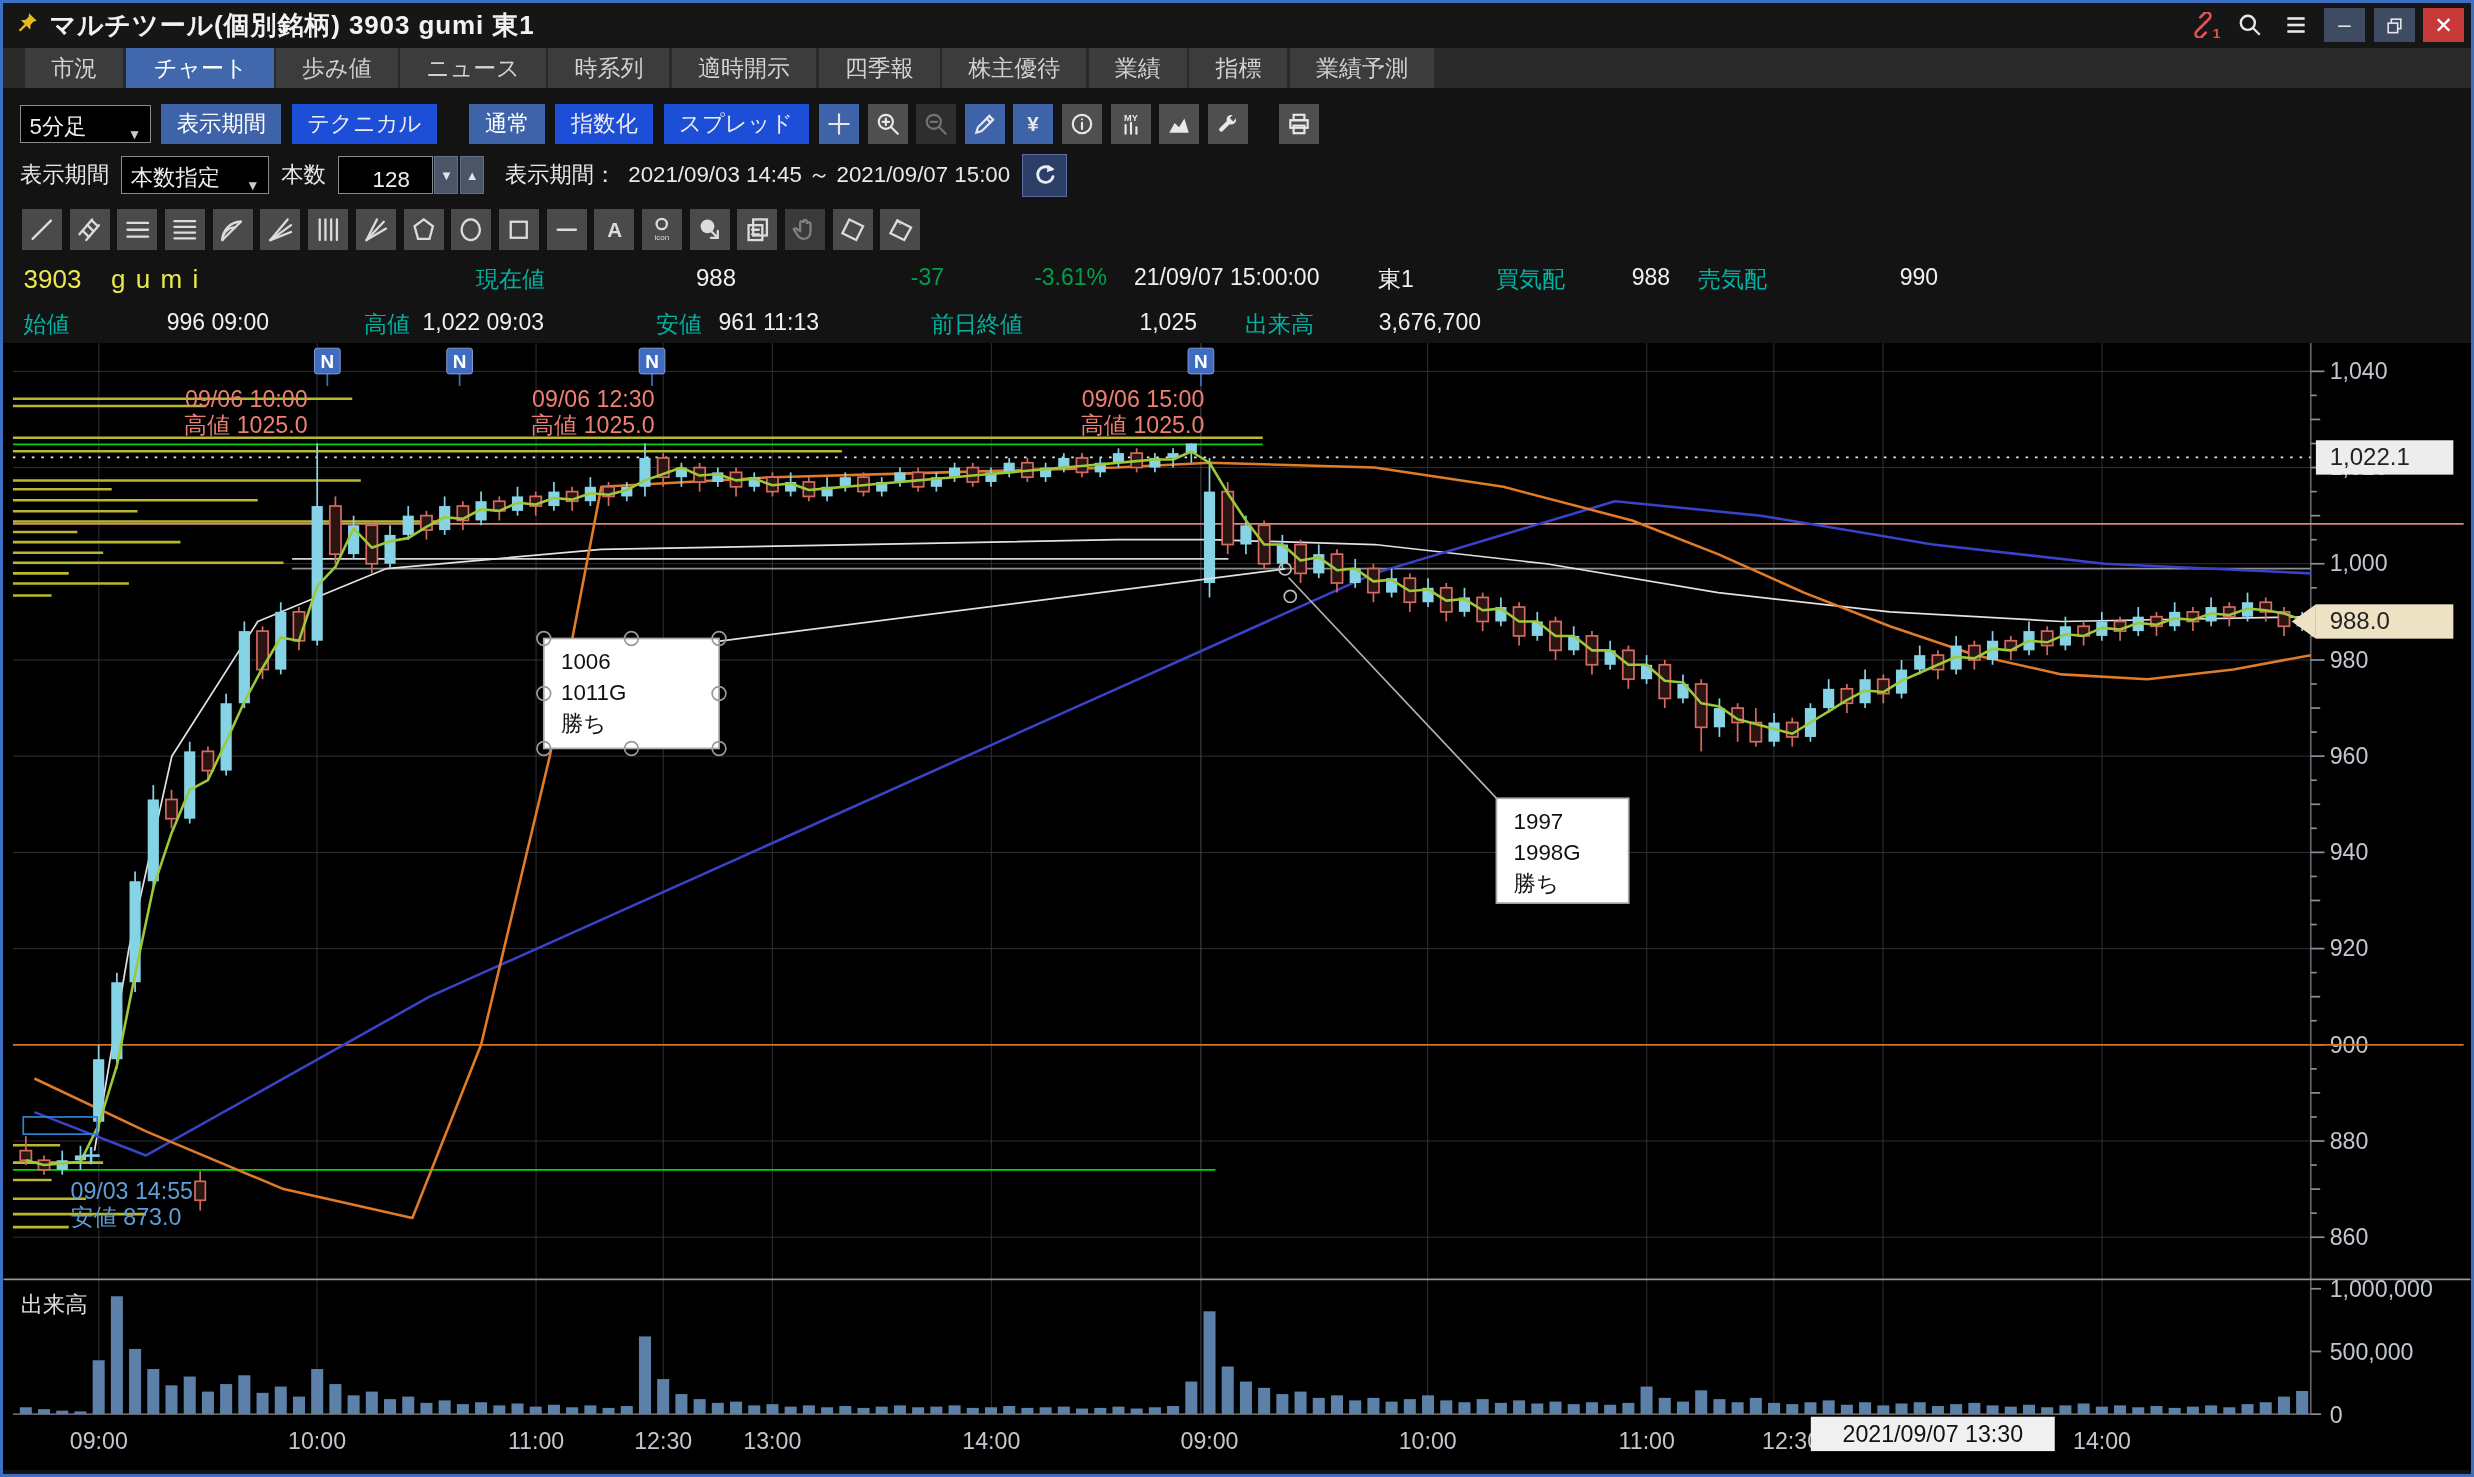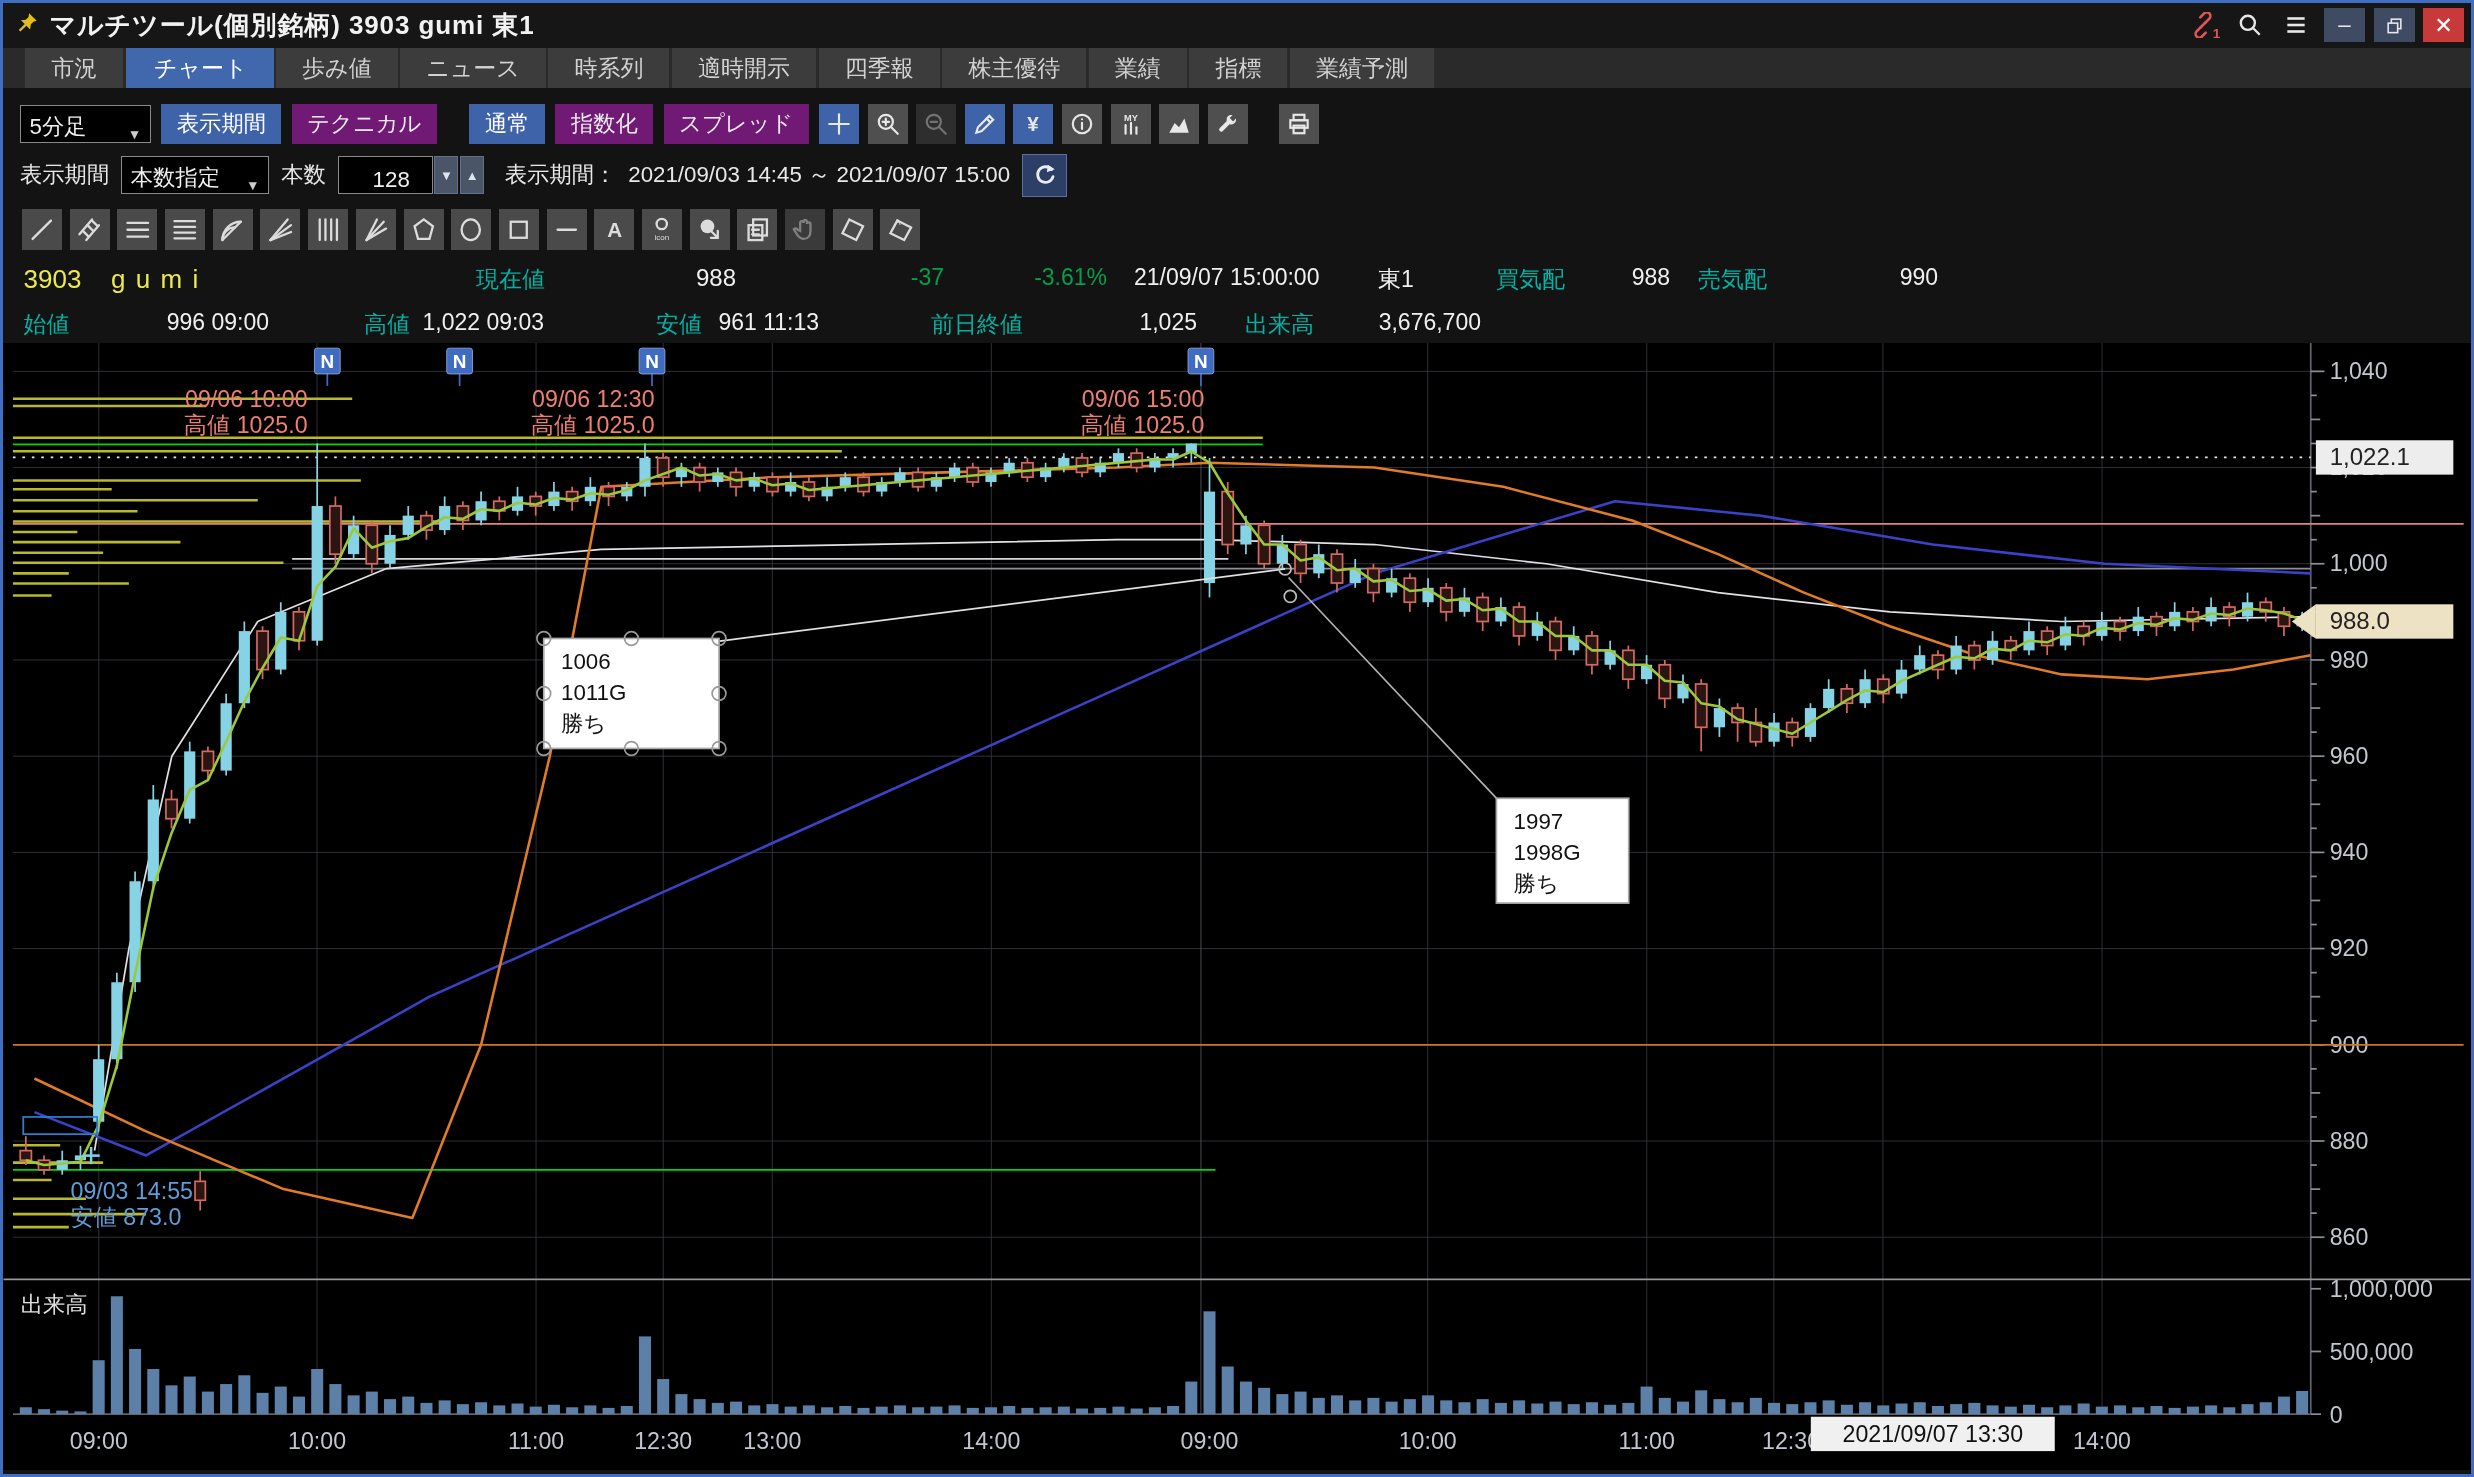--- a/index.html
+++ b/index.html
@@ -18,21 +18,21 @@
   .tabbar{position:absolute;left:0;top:45px;width:2468px;height:40px;background:#2a2a2a;display:flex;align-items:flex-end;padding-left:22.3px;box-sizing:border-box;}
   .tab{height:40px;line-height:40px;padding:0 26px;background:#3c3c3c;color:#d2d2d2;font-size:23px;margin-right:2.6px;cursor:default;}
   .tab.active{background:#4168ac;color:#fff;padding-left:28px;}
   
   .toolbar1{position:absolute;left:0;top:95px;width:2468px;height:52px;display:flex;align-items:center;gap:10.3px;padding-left:17px;box-sizing:border-box;}
   .toolbar2{position:absolute;left:0;top:146px;width:2468px;height:52px;display:flex;align-items:center;gap:12px;padding-left:17px;box-sizing:border-box;color:#e8e8e8;font-size:22.3px;}
   .drawbar{position:absolute;left:0;top:198px;width:2468px;height:57px;display:flex;align-items:center;gap:7.7px;padding-left:19px;box-sizing:border-box;}
   .field{background:#000;border:0.9px solid #8a8a8a;color:#f0f0f0;height:38px;display:flex;align-items:flex-end;font-size:22.3px;box-sizing:border-box;}
   .interval{width:131px;padding:0 8.6px;justify-content:space-between;}
   .chev{font-size:13.7px;color:#ccc;}
-  .tbtn{height:40px;padding:0 15.5px;font-size:22.3px;background:#701a75;color:#ededed;border:none;display:flex;align-items:center;}
+  .tbtn{height:40px;padding:0 15.5px;font-size:22.3px;background:#1d4ed8;color:#ededed;border:none;display:flex;align-items:center;}
   .tbtn.blue{background:#3f63a8;color:#fff;}
   .ibtn{width:40px;height:40px;background:#4f4f4f;color:#e8e8e8;border:none;display:flex;align-items:center;justify-content:center;padding:0;}
   .ibtn.blue{background:#3f63a8;}
   .ibtn.disabled{opacity:.45;}
   .gapL{margin-left:22.3px;}
   .spin{width:24px;height:38px;background:#4a5568;color:#dfe5ef;font-size:13px;display:flex;align-items:center;justify-content:center;border:0.9px solid #62708a;box-sizing:border-box;}
   .reload{width:43px;height:41px;background:#2d3f66;border:0.9px solid #5a6f9e;color:#e8ecf5;display:flex;align-items:center;justify-content:center;}
   .dbtn{width:40px;height:41px;background:#4a4a4a;color:#dcdcdc;border:none;display:flex;align-items:center;justify-content:center;padding:0;}
   .dbtn.disabled{background:#3a3a3a;color:#808080;}
   

